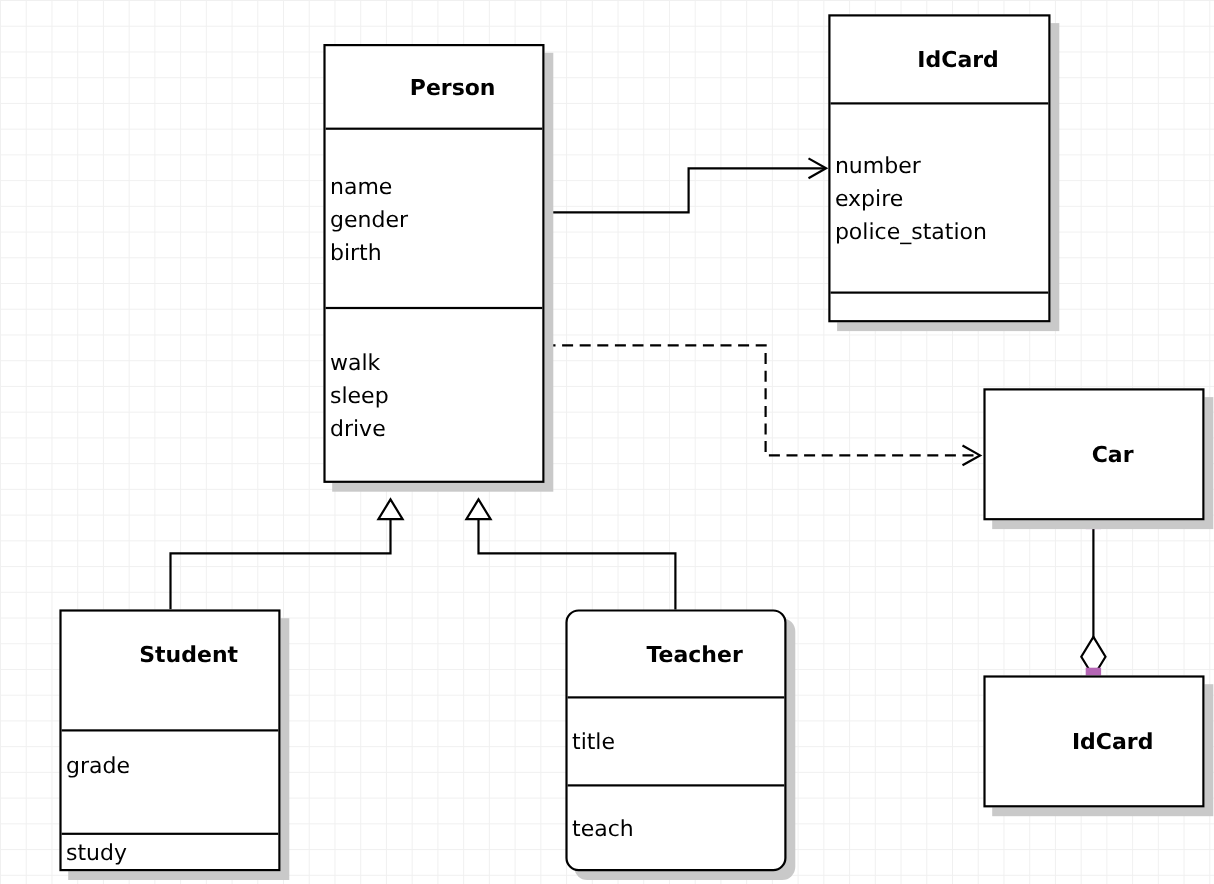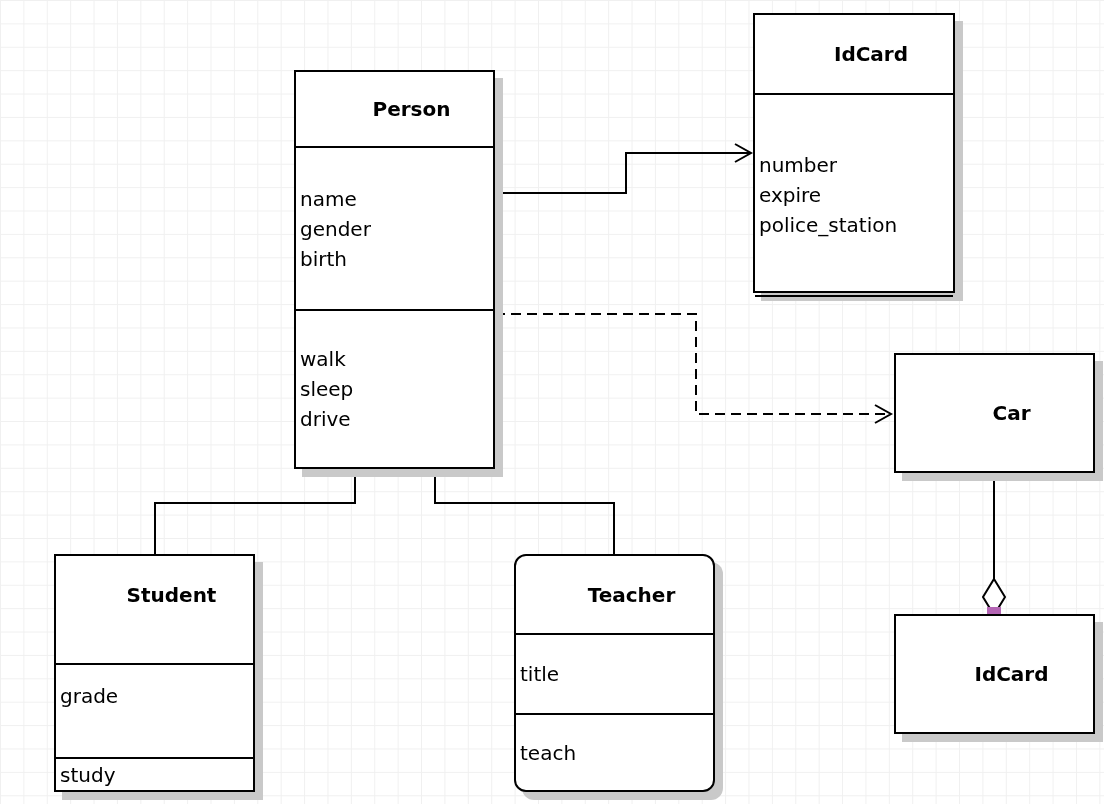--- a/index.html
+++ b/index.html
@@ -86,37 +86,37 @@
     </g>
 
     <g>
       <line x1="994" y1="474" x2="994" y2="580"></line>
       <polygon fill="#ffffff" points="994,579 1005,597 994,615 983,597"></polygon>
       <rect x="987" y="467" width="14" height="14" fill="#b465b4" stroke="none"></rect>
       <rect x="987" y="607" width="14" height="14" fill="#b465b4" stroke="none"></rect>
     </g>
   </svg>
 
-  <div class="uml-class" style="left:294px; top:70px; width:201px; height:399px;">
+  <div class="uml-class" style="left:294px; top:40px; width:201px; height:399px;">
     <div class="uml-title" style="height:74px">Person</div>
     <div class="uml-sec" style="height:163px">
       <div>name</div>
       <div>gender</div>
       <div>birth</div>
     </div>
     <div class="uml-sec grow">
       <div>walk</div>
       <div>sleep</div>
       <div>drive</div>
     </div>
   </div>
 
   <div class="uml-class" style="left:753px; top:13px; width:202px; height:280px;">
     <div class="uml-title" style="height:78px">IdCard</div>
-    <div class="uml-sec" style="height:202px">
+    <div class="uml-sec" style="height:172px">
       <div>number</div>
       <div>expire</div>
       <div>police_station</div>
     </div>
     <div class="uml-sec grow"></div>
   </div>
 
   <div class="uml-class title-only" style="left:894px; top:353px; width:201px; height:120px;">
     <div class="uml-title" style="flex:1 1 auto">Car</div>
   </div>

